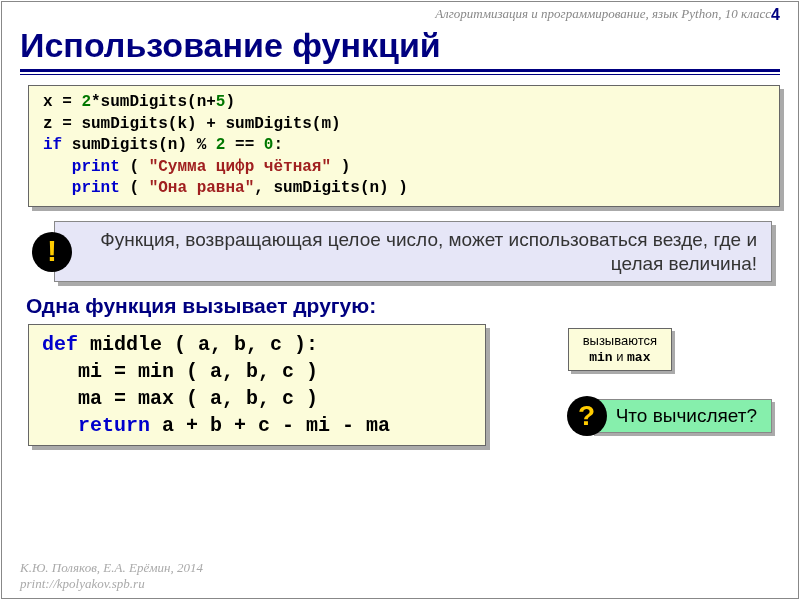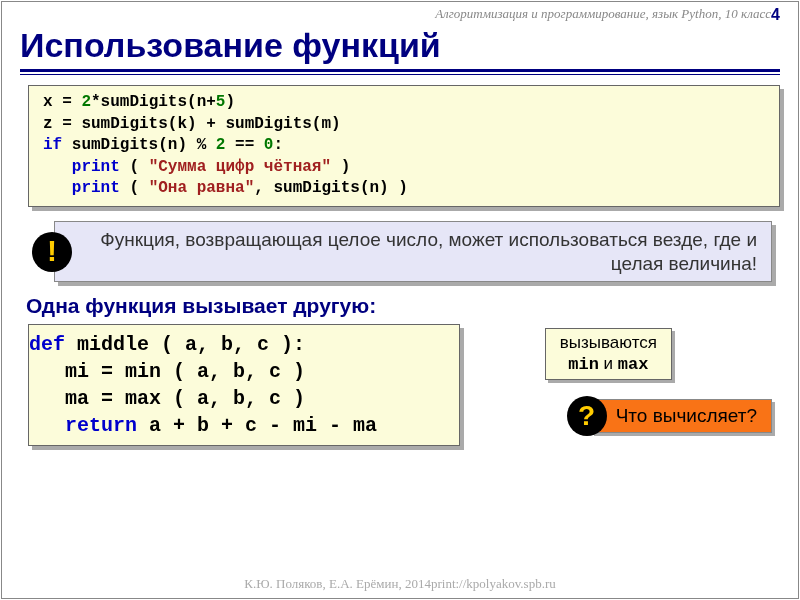--- a/index.html
+++ b/index.html
@@ -102,37 +102,37 @@
     margin: 12px 26px 0 24px;
   }
   .lower {
     position: relative;
     margin: 6px 26px 0 26px;
   }
   .code-block2 {
     background: #fcfcda;
     border: 1px solid #666;
     box-shadow: 4px 4px 0 #aaa;
-    padding: 6px 0;
+    padding: 6px 13px;
     font-family: "Courier New", monospace;
     font-size: 20px;
     font-weight: bold;
     line-height: 1.35;
     white-space: pre;
     width: 430px;
   }
   .side-box {
     position: absolute;
     right: 100px;
     top: 4px;
     background: #fcfcda;
     border: 1px solid #666;
     box-shadow: 3px 3px 0 #aaa;
     padding: 4px 14px;
-    font-size: 17px;
+    font-size: 13px;
     text-align: center;
     line-height: 1.2;
   }
   .side-box .mono { font-family: "Courier New", monospace; font-weight: bold; margin-top: 28px; }
   .q-row {
     position: absolute;
     right: 0;
     top: 72px;
     display: flex;
     align-items: center;
@@ -143,37 +143,39 @@
     border-radius: 50%;
     background: #000;
     color: #ffcc00;
     font-size: 28px;
     font-weight: bold;
     text-align: center;
     line-height: 40px;
     z-index: 2;
   }
   .q-box {
-    background: #f97316;
+    background: #86efac;
     border: 1px solid #888;
     box-shadow: 3px 3px 0 #aaa;
     padding: 5px 14px 5px 24px;
     font-size: 19px;
     margin-left: -16px;
   }
   .footer {
     position: absolute;
     bottom: 6px;
     left: 18px;
     right: 18px;
     display: flex;
-    justify-content: center;
+    justify-content: flex-end;
+    font-style: italic;
     color: #aaa;
     font-size: 13px;
     font-family: Georgia, serif;
+    flex-direction: column;
   }
 </style>
 </head>
 <body>
 
 <div class="slide">
   <div class="top-header">
     <span>Алгоритмизация и программирование, язык Python, 10 класс</span>
     <span class="page-num">4</span>
   </div>

